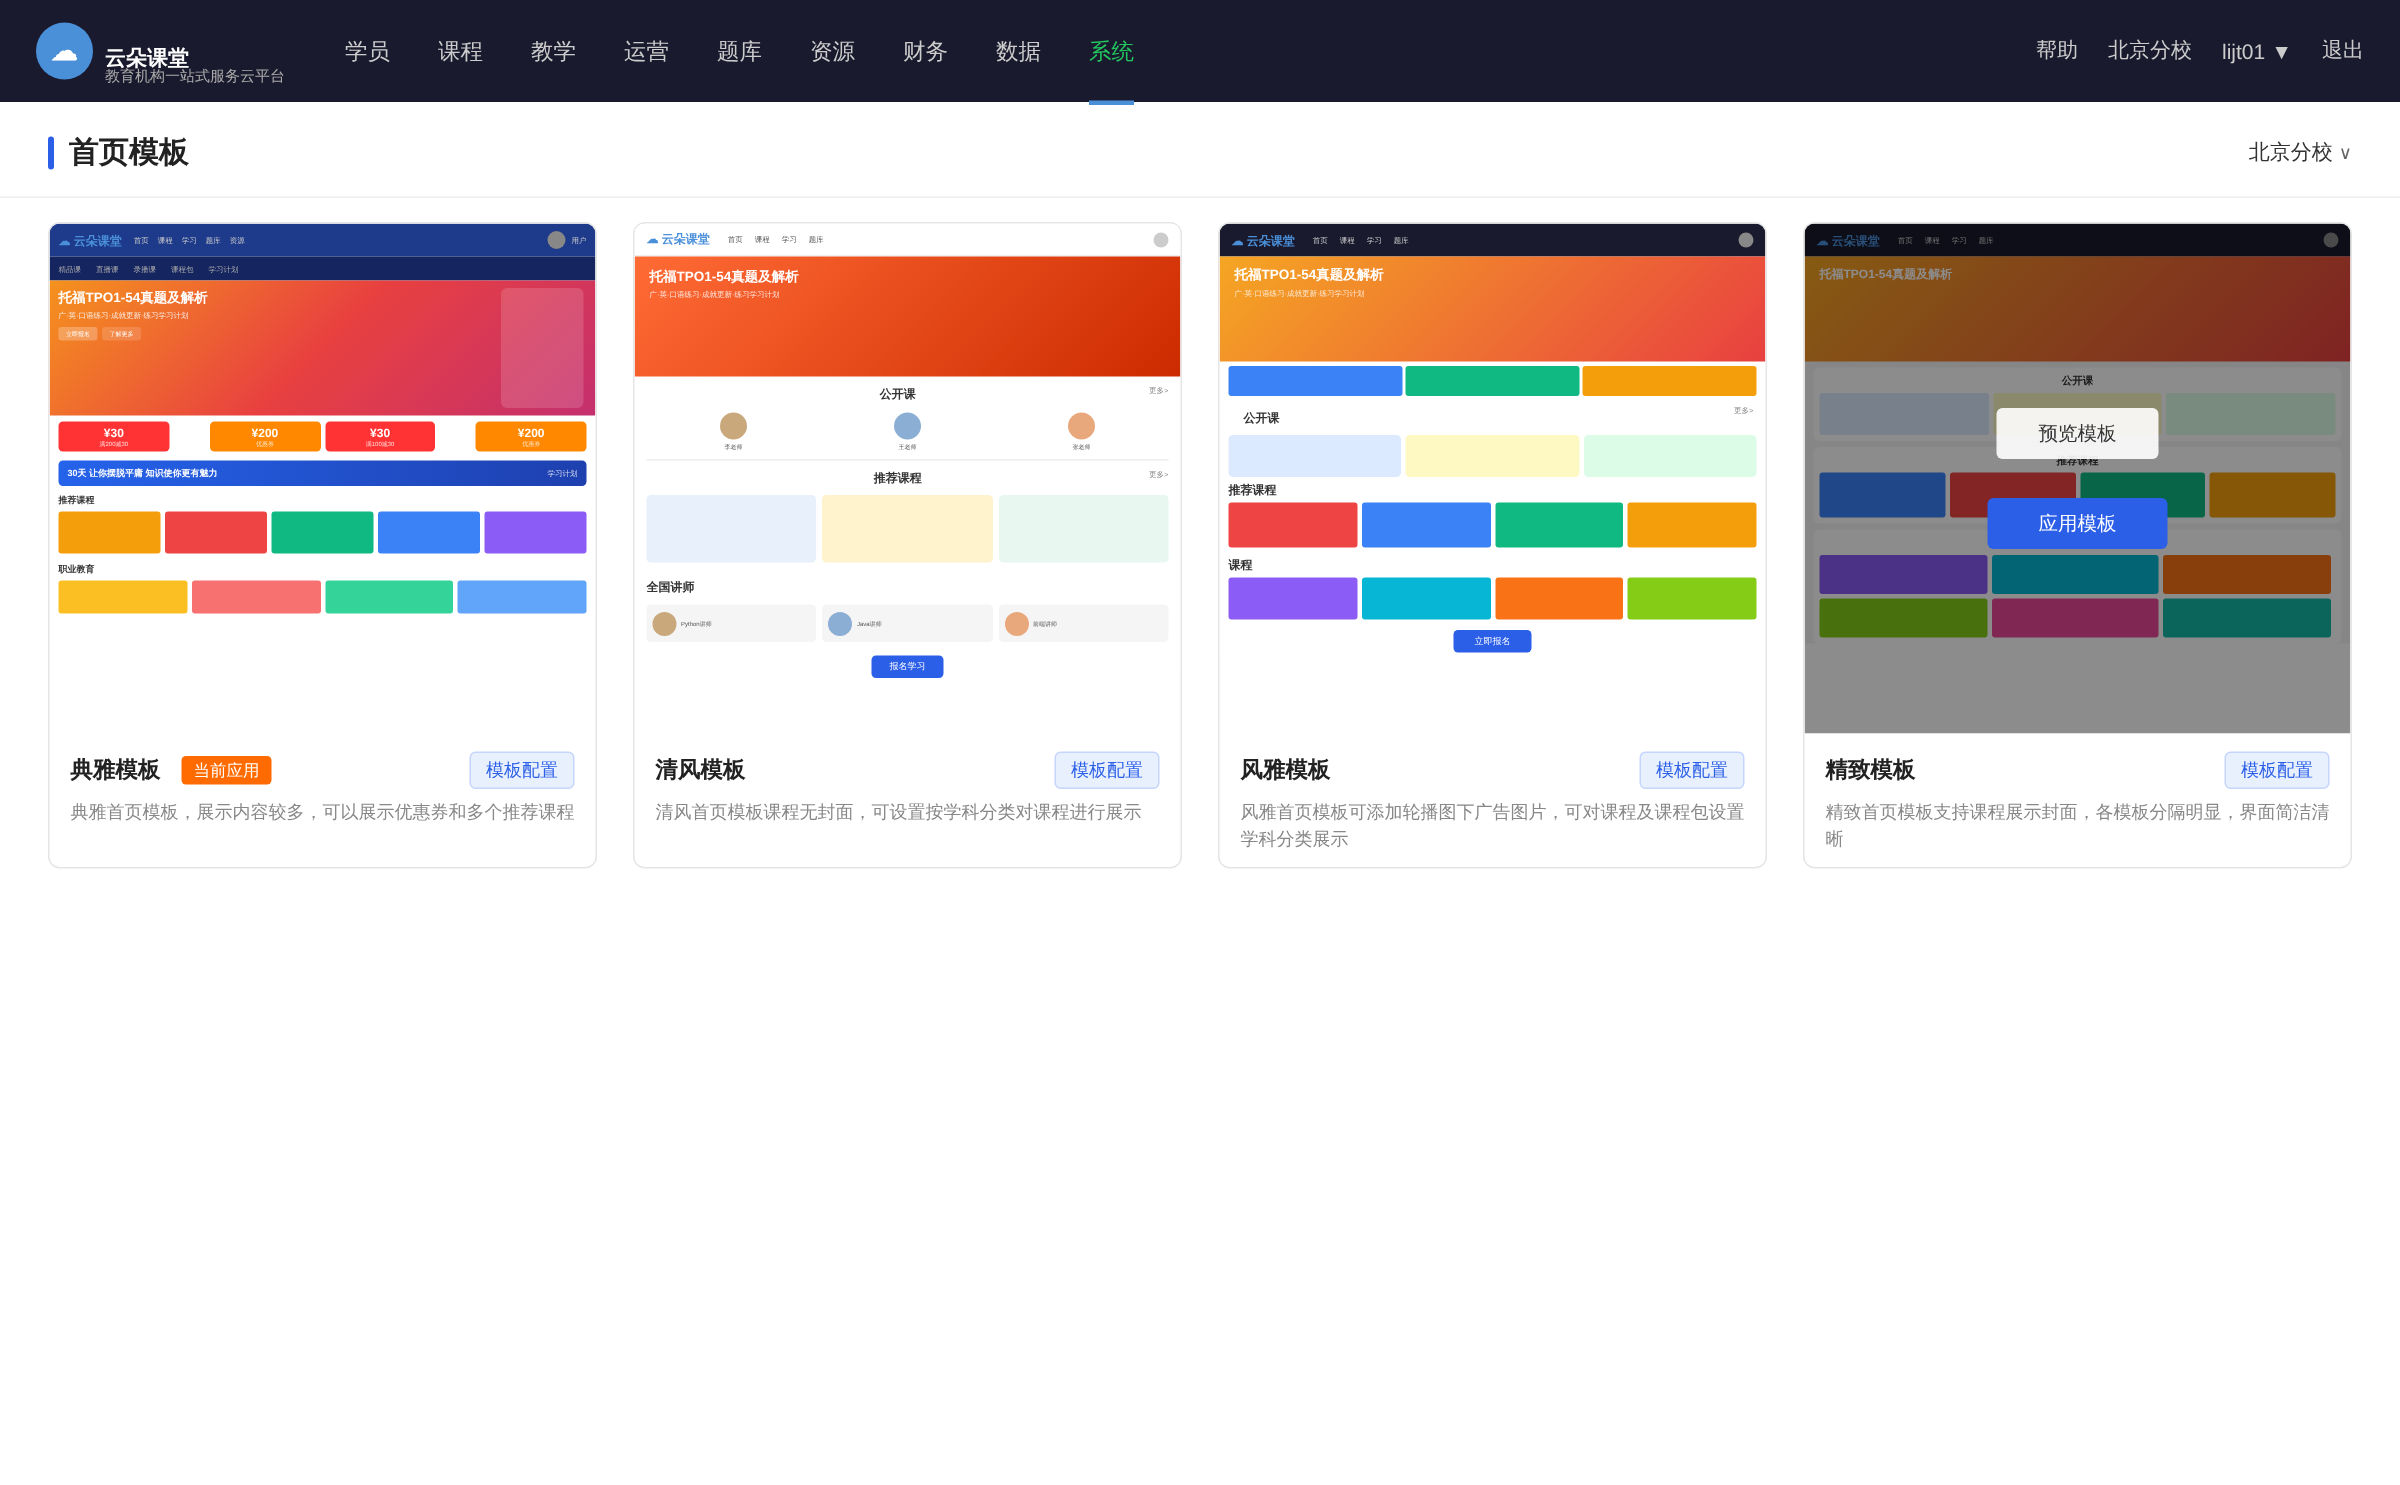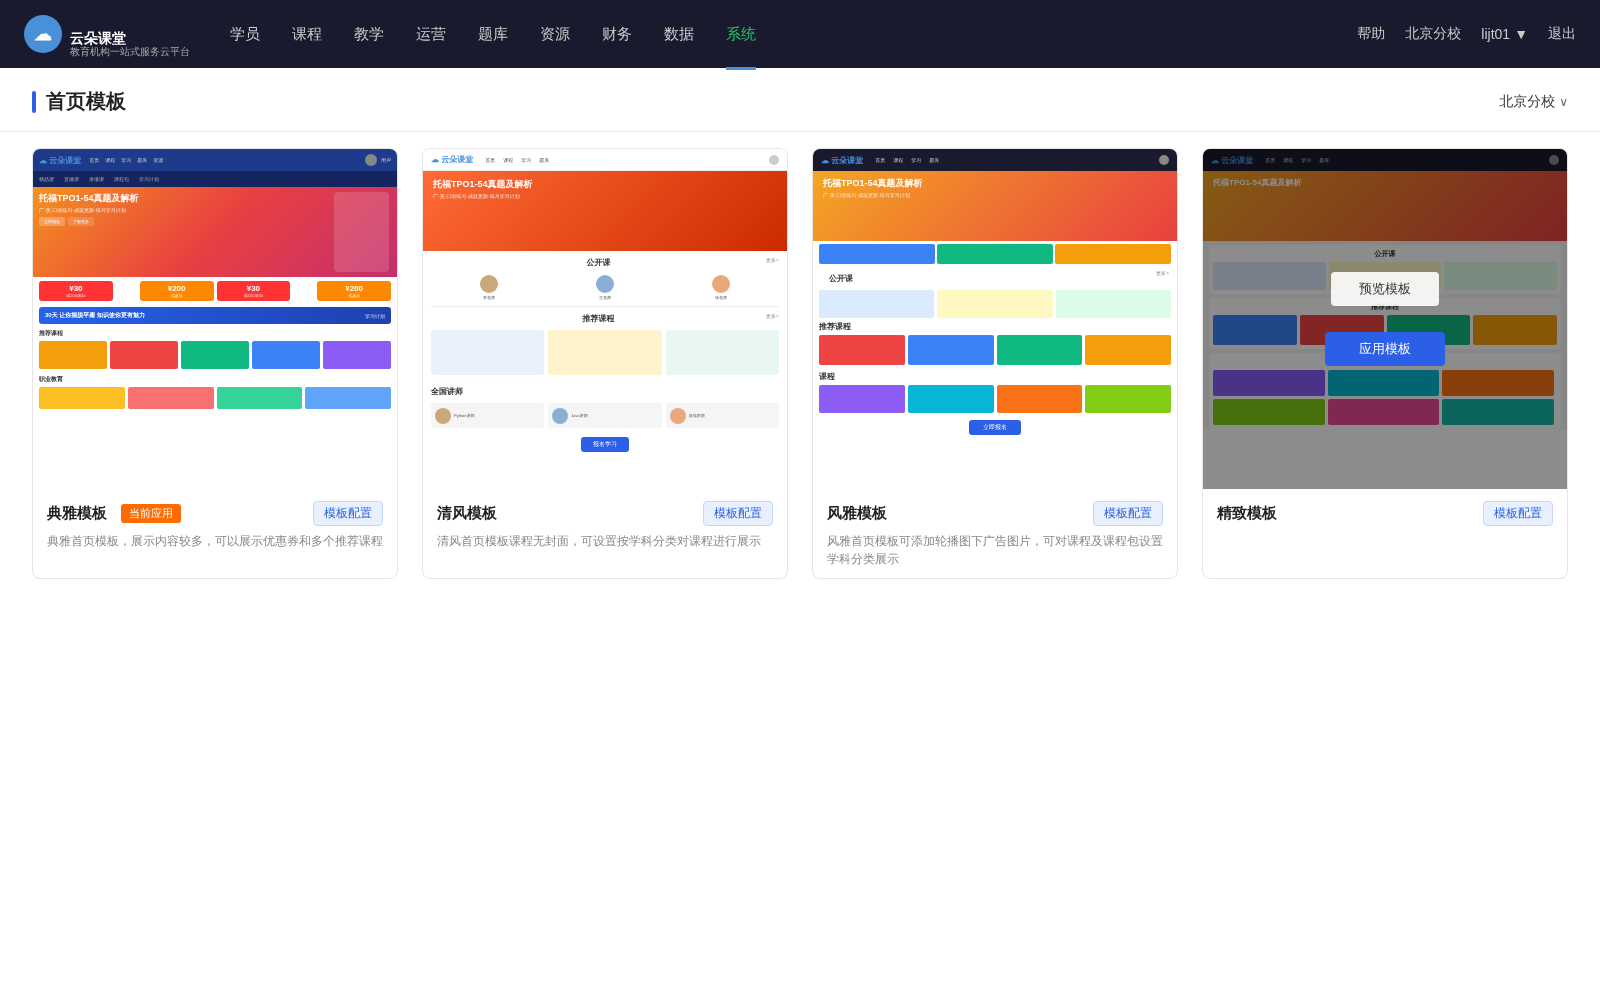--- a/index.html
+++ b/index.html
@@ -739,17 +739,18 @@
         <div class="t4-overlay">
           <button class="t4-preview-btn">预览模板</button>
           <button class="t4-apply-btn">应用模板</button>
         </div>
       </div>
       <div class="template-footer">
         <div class="template-name-row">
           <span class="template-name">精致模板</span>
           <button class="template-config-btn">模板配置</button>
         </div>
+        <p class="template-desc">精致首页模板支持课程展示封面，各模板分隔明显，界面简洁清晰</p>
       </div>
     </div>
 
   </div>
 </div>
 
 </body></html>

